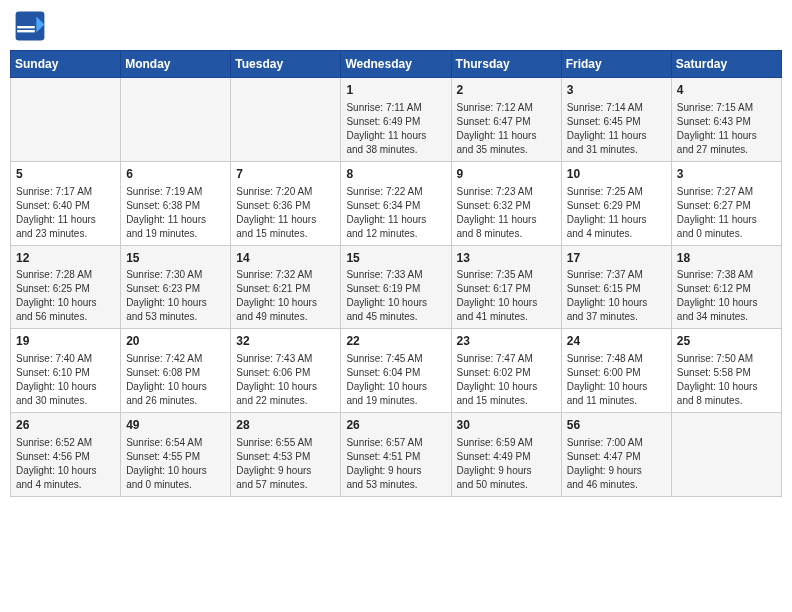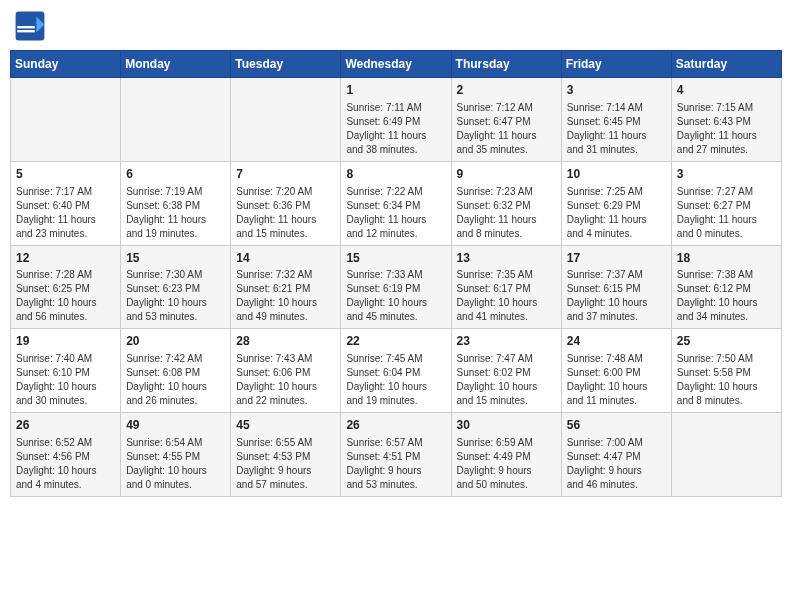--- a/index.html
+++ b/index.html
@@ -210,21 +210,21 @@
       <tr>
         <td>
           <span class="day-num">19</span>
           <div class="cell-content">Sunrise: 7:40 AM<br>Sunset: 6:10 PM<br>Daylight: 10 hours<br>and 30 minutes.</div>
         </td>
         <td>
           <span class="day-num">20</span>
           <div class="cell-content">Sunrise: 7:42 AM<br>Sunset: 6:08 PM<br>Daylight: 10 hours<br>and 26 minutes.</div>
         </td>
         <td>
-          <span class="day-num">28</span>
+          <span class="day-num">32</span>
           <div class="cell-content">Sunrise: 7:43 AM<br>Sunset: 6:06 PM<br>Daylight: 10 hours<br>and 22 minutes.</div>
         </td>
         <td>
           <span class="day-num">22</span>
           <div class="cell-content">Sunrise: 7:45 AM<br>Sunset: 6:04 PM<br>Daylight: 10 hours<br>and 19 minutes.</div>
         </td>
         <td>
           <span class="day-num">23</span>
           <div class="cell-content">Sunrise: 7:47 AM<br>Sunset: 6:02 PM<br>Daylight: 10 hours<br>and 15 minutes.</div>
         </td>
@@ -240,21 +240,21 @@
       <tr>
         <td>
           <span class="day-num">26</span>
           <div class="cell-content">Sunrise: 6:52 AM<br>Sunset: 4:56 PM<br>Daylight: 10 hours<br>and 4 minutes.</div>
         </td>
         <td>
           <span class="day-num">49</span>
           <div class="cell-content">Sunrise: 6:54 AM<br>Sunset: 4:55 PM<br>Daylight: 10 hours<br>and 0 minutes.</div>
         </td>
         <td>
-          <span class="day-num">45</span>
+          <span class="day-num">28</span>
           <div class="cell-content">Sunrise: 6:55 AM<br>Sunset: 4:53 PM<br>Daylight: 9 hours<br>and 57 minutes.</div>
         </td>
         <td>
           <span class="day-num">26</span>
           <div class="cell-content">Sunrise: 6:57 AM<br>Sunset: 4:51 PM<br>Daylight: 9 hours<br>and 53 minutes.</div>
         </td>
         <td>
           <span class="day-num">30</span>
           <div class="cell-content">Sunrise: 6:59 AM<br>Sunset: 4:49 PM<br>Daylight: 9 hours<br>and 50 minutes.</div>
         </td>

